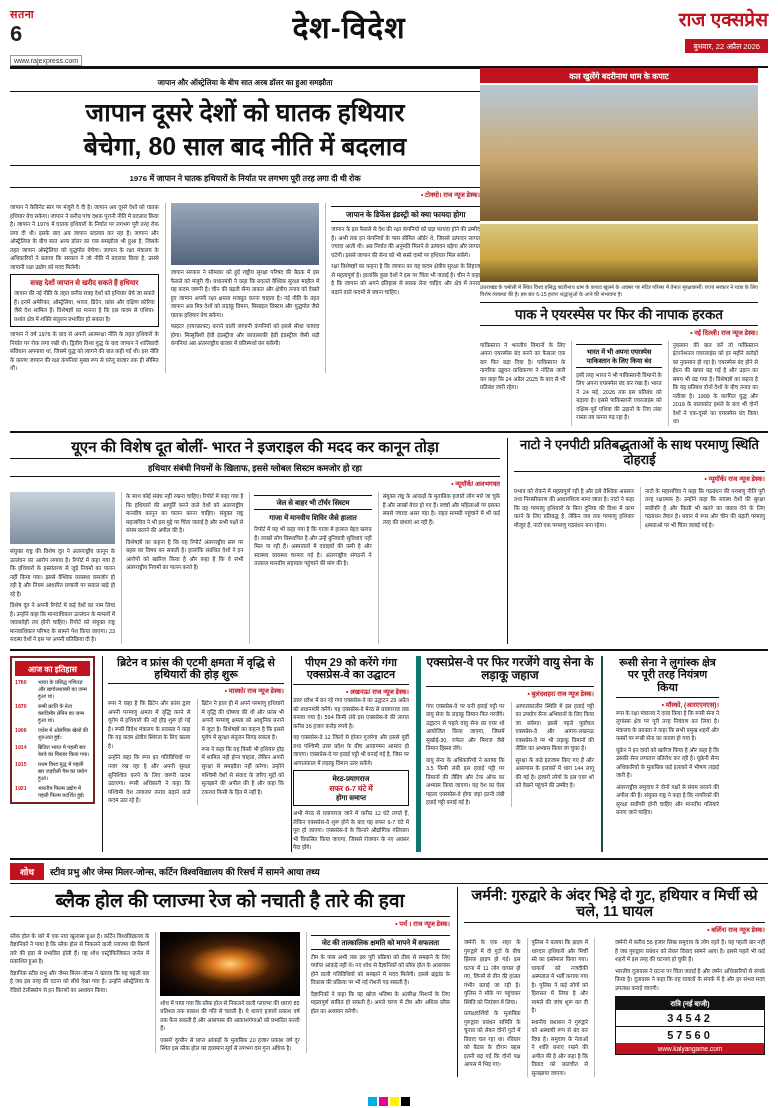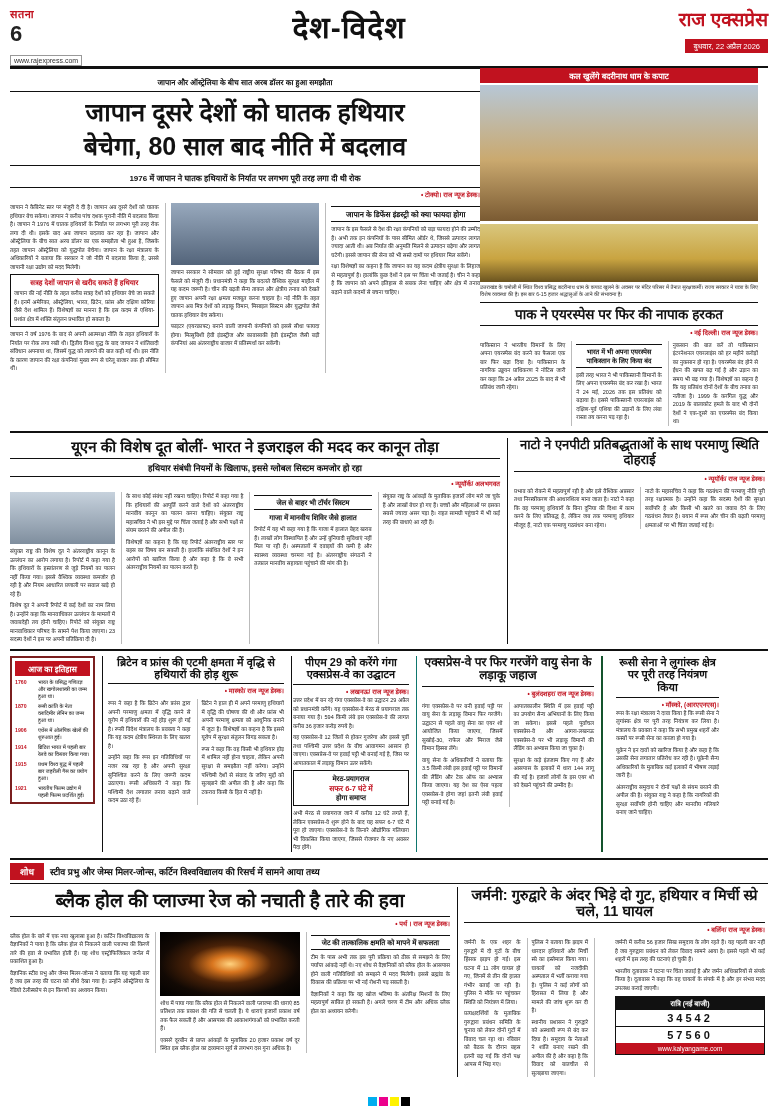--- a/index.html
+++ b/index.html
@@ -268,21 +268,21 @@
       <div class="body">उत्तर प्रदेश में बन रहे गंगा एक्सप्रेस-वे का उद्घाटन 29 अप्रैल को प्रधानमंत्री करेंगे। यह एक्सप्रेस-वे मेरठ से प्रयागराज तक बनाया गया है। 594 किमी लंबे इस एक्सप्रेस-वे की लागत करीब 36 हजार करोड़ रुपये है।</div>
       <div class="body" style="margin-top:3px;">यह एक्सप्रेस-वे 12 जिलों से होकर गुजरेगा और इससे पूर्वी तथा पश्चिमी उत्तर प्रदेश के बीच आवागमन आसान हो जाएगा। एक्सप्रेस-वे पर हवाई पट्टी भी बनाई गई है, जिस पर आपातकाल में लड़ाकू विमान उतर सकेंगे।</div>
       <div class="inset" style="text-align:center;">
         <div style="font-size:7px;font-weight:bold;">मेरठ-प्रयागराज</div>
         <div style="font-size:7.5px;font-weight:bold;color:#c1121f;">सफर 6-7 घंटे में</div>
         <div style="font-size:7px;font-weight:bold;">होगा समाप्त</div>
       </div>
       <div class="body">अभी मेरठ से प्रयागराज जाने में करीब 12 घंटे लगते हैं, लेकिन एक्सप्रेस-वे शुरू होने के बाद यह सफर 6-7 घंटे में पूरा हो जाएगा। एक्सप्रेस-वे के किनारे औद्योगिक गलियारा भी विकसित किया जाएगा, जिससे रोजगार के नए अवसर पैदा होंगे।</div>
     </div>
 
-    <div style="width:178px;border-left:1px solid #0f766e;padding-left:5px;">
+    <div style="width:178px;border-left:5px solid #0f766e;padding-left:5px;">
       <div class="hl" style="font-size:12px;text-align:center;">एक्सप्रेस-वे पर फिर गरजेंगे वायु सेना के लड़ाकू जहाज</div>
       <div class="hsep" style="margin-top:3px;"></div>
       <div class="byline" style="margin-top:2px;">• बुलंदशहर/ राज न्यूज डेस्क।</div>
       <div class="cols3">
         <div class="col">
           <div class="body">गंगा एक्सप्रेस-वे पर बनी हवाई पट्टी पर वायु सेना के लड़ाकू विमान फिर गरजेंगे। उद्घाटन से पहले वायु सेना का एयर शो आयोजित किया जाएगा, जिसमें सुखोई-30, राफेल और मिराज जैसे विमान हिस्सा लेंगे।</div>
           <div class="body" style="margin-top:3px;">वायु सेना के अधिकारियों ने बताया कि 3.5 किमी लंबी इस हवाई पट्टी पर विमानों की लैंडिंग और टेक ऑफ का अभ्यास किया जाएगा। यह देश का ऐसा पहला एक्सप्रेस-वे होगा जहां इतनी लंबी हवाई पट्टी बनाई गई है।</div>
         </div>
         <div class="col vline" style="padding-left:4px;">
           <div class="body">आपातकालीन स्थिति में इस हवाई पट्टी का उपयोग सैन्य अभियानों के लिए किया जा सकेगा। इससे पहले पूर्वांचल एक्सप्रेस-वे और आगरा-लखनऊ एक्सप्रेस-वे पर भी लड़ाकू विमानों की लैंडिंग का अभ्यास किया जा चुका है।</div>

